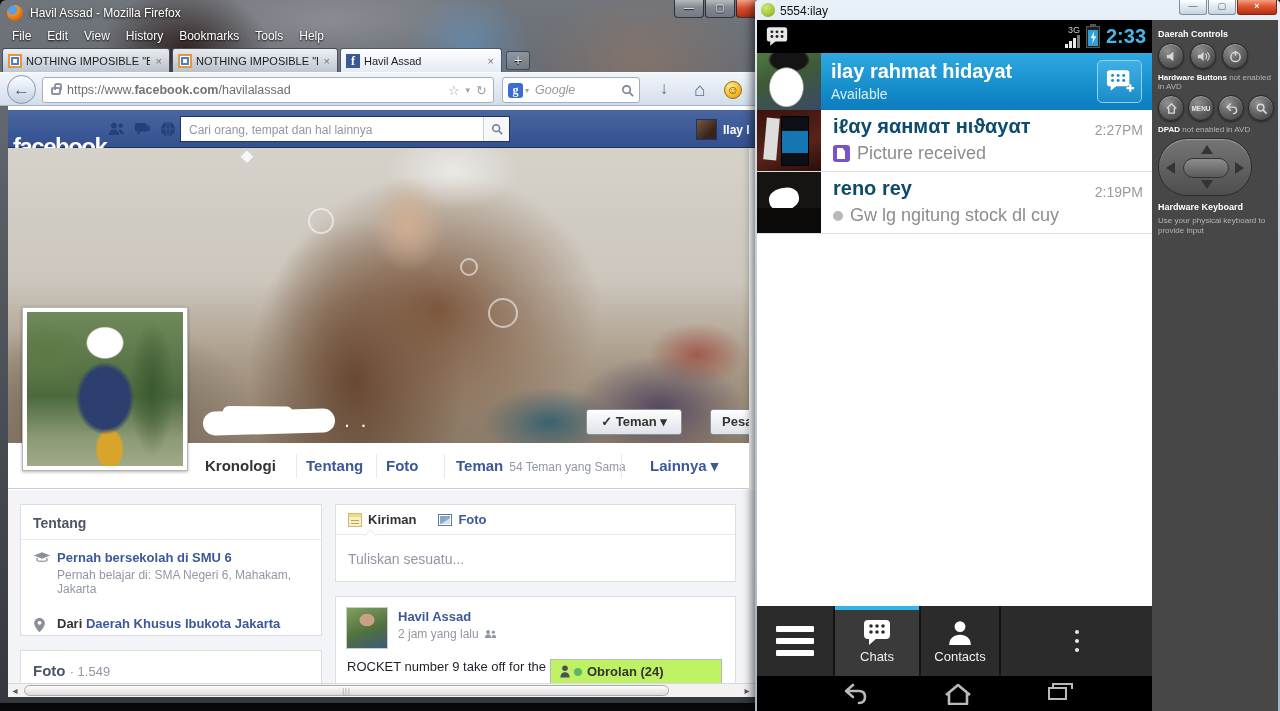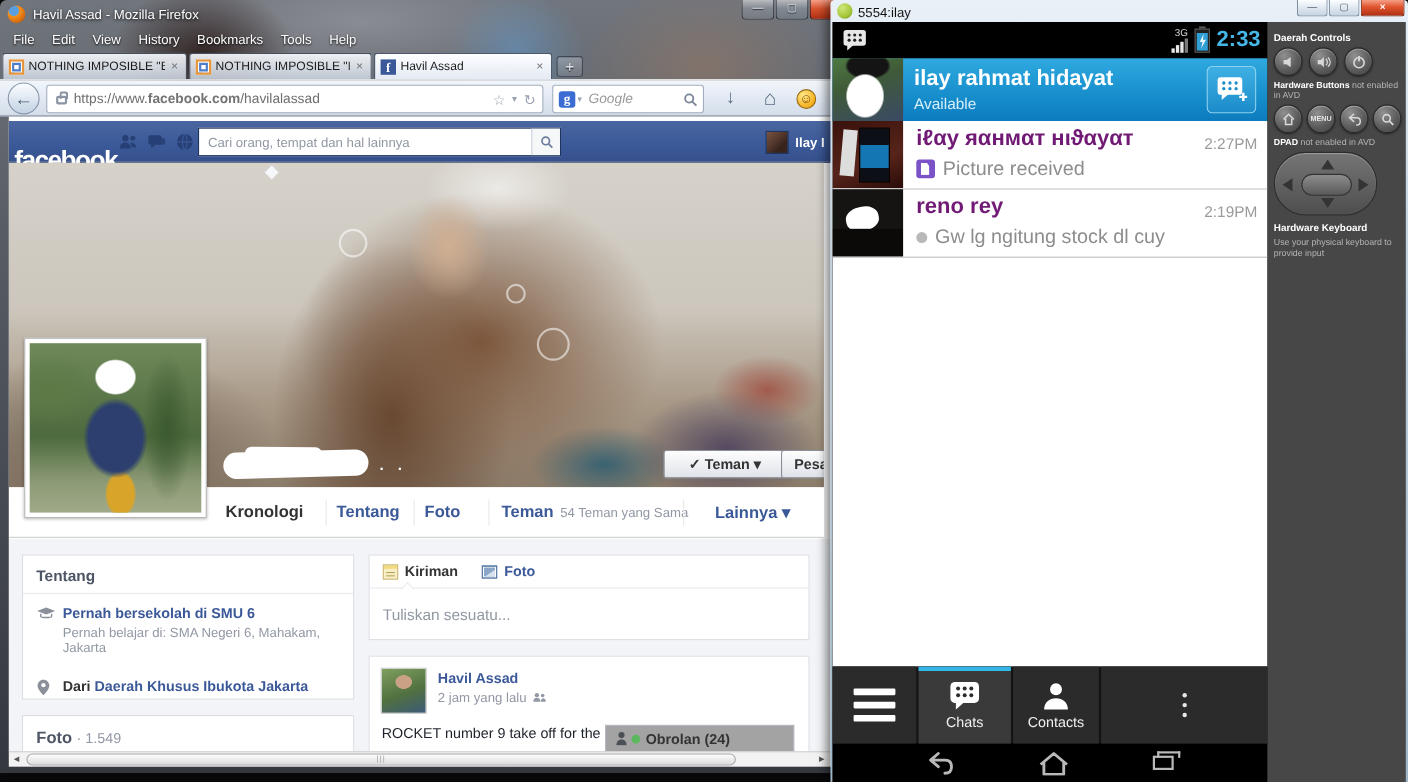--- a/index.html
+++ b/index.html
@@ -152,21 +152,21 @@
     border-left:1px solid #e9eaee; border-top:1px solid #e9eaee; transform:rotate(45deg); }
   .comp-placeholder { font-size:14px; color:#9197a3; padding:16px 12px; }
   .post-av { position:absolute; left:10px; top:10px; width:42px; height:42px; border:1px solid #ccc;
     background:radial-gradient(ellipse 12px 10px at 50% 30%, #c9a184 60%, transparent 65%),
       linear-gradient(160deg,#7fa060 0%,#51713f 55%,#3c5a78 100%); }
   .post-name { position:absolute; left:62px; top:12px; font-size:13px; font-weight:bold; color:#3b5998; }
   .post-meta { position:absolute; left:62px; top:30px; font-size:12px; color:#9197a3; display:flex;
     align-items:center; gap:5px; }
   .post-text { position:absolute; left:11px; top:62px; right:8px; font-size:13px; color:#1d2129;
     white-space:nowrap; overflow:hidden; }
-  .fb-chatbar { position:absolute; left:542px; top:169px; width:172px; height:24px; background:#a3a3a3;
+  .fb-chatbar { position:absolute; left:542px; top:169px; width:172px; height:24px; background:#bef264;
     border:1px solid #b5b8c2; border-bottom:none; display:flex; align-items:center; padding:0 8px; gap:5px;
     z-index:6; }
   .fb-chatbar-label { font-size:13px; font-weight:bold; color:#333; }
   .greendot { width:8px; height:8px; border-radius:50%; background:#5bb85d; margin-left:-2px; }
   .ff-hscroll { position:absolute; left:8px; right:0; bottom:6px; height:14px; background:#f2f2f2;
     border-top:1px solid #d8d8d8; }
   .hs-arrow { position:absolute; top:0; width:14px; height:14px; color:#555; font-size:10px;
     text-align:center; line-height:14px; }
   .hs-thumb { position:absolute; left:16px; top:1px; width:645px; height:11px; border-radius:6px;
     background:linear-gradient(180deg,#fdfdfd,#dcdcdc); border:1px solid #aaa; color:#999;
@@ -215,21 +215,21 @@
   .av-shot { background:linear-gradient(160deg,#3a120c,#57241a 60%,#2a0c08); overflow:hidden; }
   .av-shot:before { content:""; position:absolute; left:8px; top:8px; width:13px; height:42px;
     background:#ddd; transform:rotate(5deg); }
   .av-shot:after { content:""; position:absolute; left:24px; top:6px; width:26px; height:48px;
     background:linear-gradient(180deg,#0c1016 0 30%, #1576b4 30% 75%, #0c1016 75%); border:1px solid #000; }
   .av-dark { background:#161412; overflow:hidden; }
   .av-dark:before { content:""; position:absolute; left:12px; top:16px; width:30px; height:22px;
     background:#fff; border-radius:45%; transform:rotate(-12deg); }
   .av-dark:after { content:""; position:absolute; left:0px; top:36px; width:64px; height:26px;
     background:#0c0a09; }
-  .chat-name { position:absolute; left:76px; top:5px; font-size:20px; font-weight:bold; color:#701a75;
+  .chat-name { position:absolute; left:76px; top:5px; font-size:20px; font-weight:bold; color:#0c4a6e;
     white-space:nowrap; }
   .chat-time { position:absolute; right:9px; top:12px; font-size:14px; color:#9b9b9b; }
   .chat-line2 { position:absolute; left:76px; top:33px; display:flex; align-items:center; gap:7px; }
   .chat-msg { font-size:18px; color:#8d8d8d; white-space:nowrap; }
   .pic-ico { width:17px; height:17px; background:#7b52c7; border-radius:3px; position:relative; }
   .pic-ico:after { content:""; position:absolute; left:4px; top:3px; width:8px; height:11px; background:#fff;
     clip-path:polygon(0 0, 70% 0, 100% 30%, 100% 100%, 0 100%); }
   .dot-ico { width:10px; height:10px; border-radius:50%; background:#b9b9b9; }
   .chat-fill { flex:1; background:#fff; }
   .p-tabs { height:70px; background:#141414; display:flex; gap:2px; }
@@ -370,21 +370,21 @@
         <div class="fb-user-name">Ilay I</div>
       </div>
     </div>
 
     <div class="fb-cover">
       <div class="bubble" style="left:300px; top:60px; width:26px; height:26px;"></div>
       <div class="bubble" style="left:452px; top:110px; width:18px; height:18px;"></div>
       <div class="bubble" style="left:480px; top:150px; width:30px; height:30px;"></div>
       <div class="fb-censor"></div>
       <div class="fb-censor-dots">· ·</div>
-      <div class="fb-btn" style="left:595px; width:112px;">✓ Teman  ▾</div>
+      <div class="fb-btn" style="left:578px; width:96px;">✓ Teman  ▾</div>
       <div class="fb-btn" style="left:702px; width:70px; text-align:left; padding-left:11px;">Pesan</div>
     </div>
     <div class="fb-profilepic">
         <div class="fb-profilepic-img"></div>
       </div>
 
     <div class="fb-tabs">
       <span class="fbtab active" style="left:197px;">Kronologi</span>
       <span class="fbtab" style="left:298px;">Tentang</span>
       <span class="fbtab" style="left:378px;">Foto</span>

